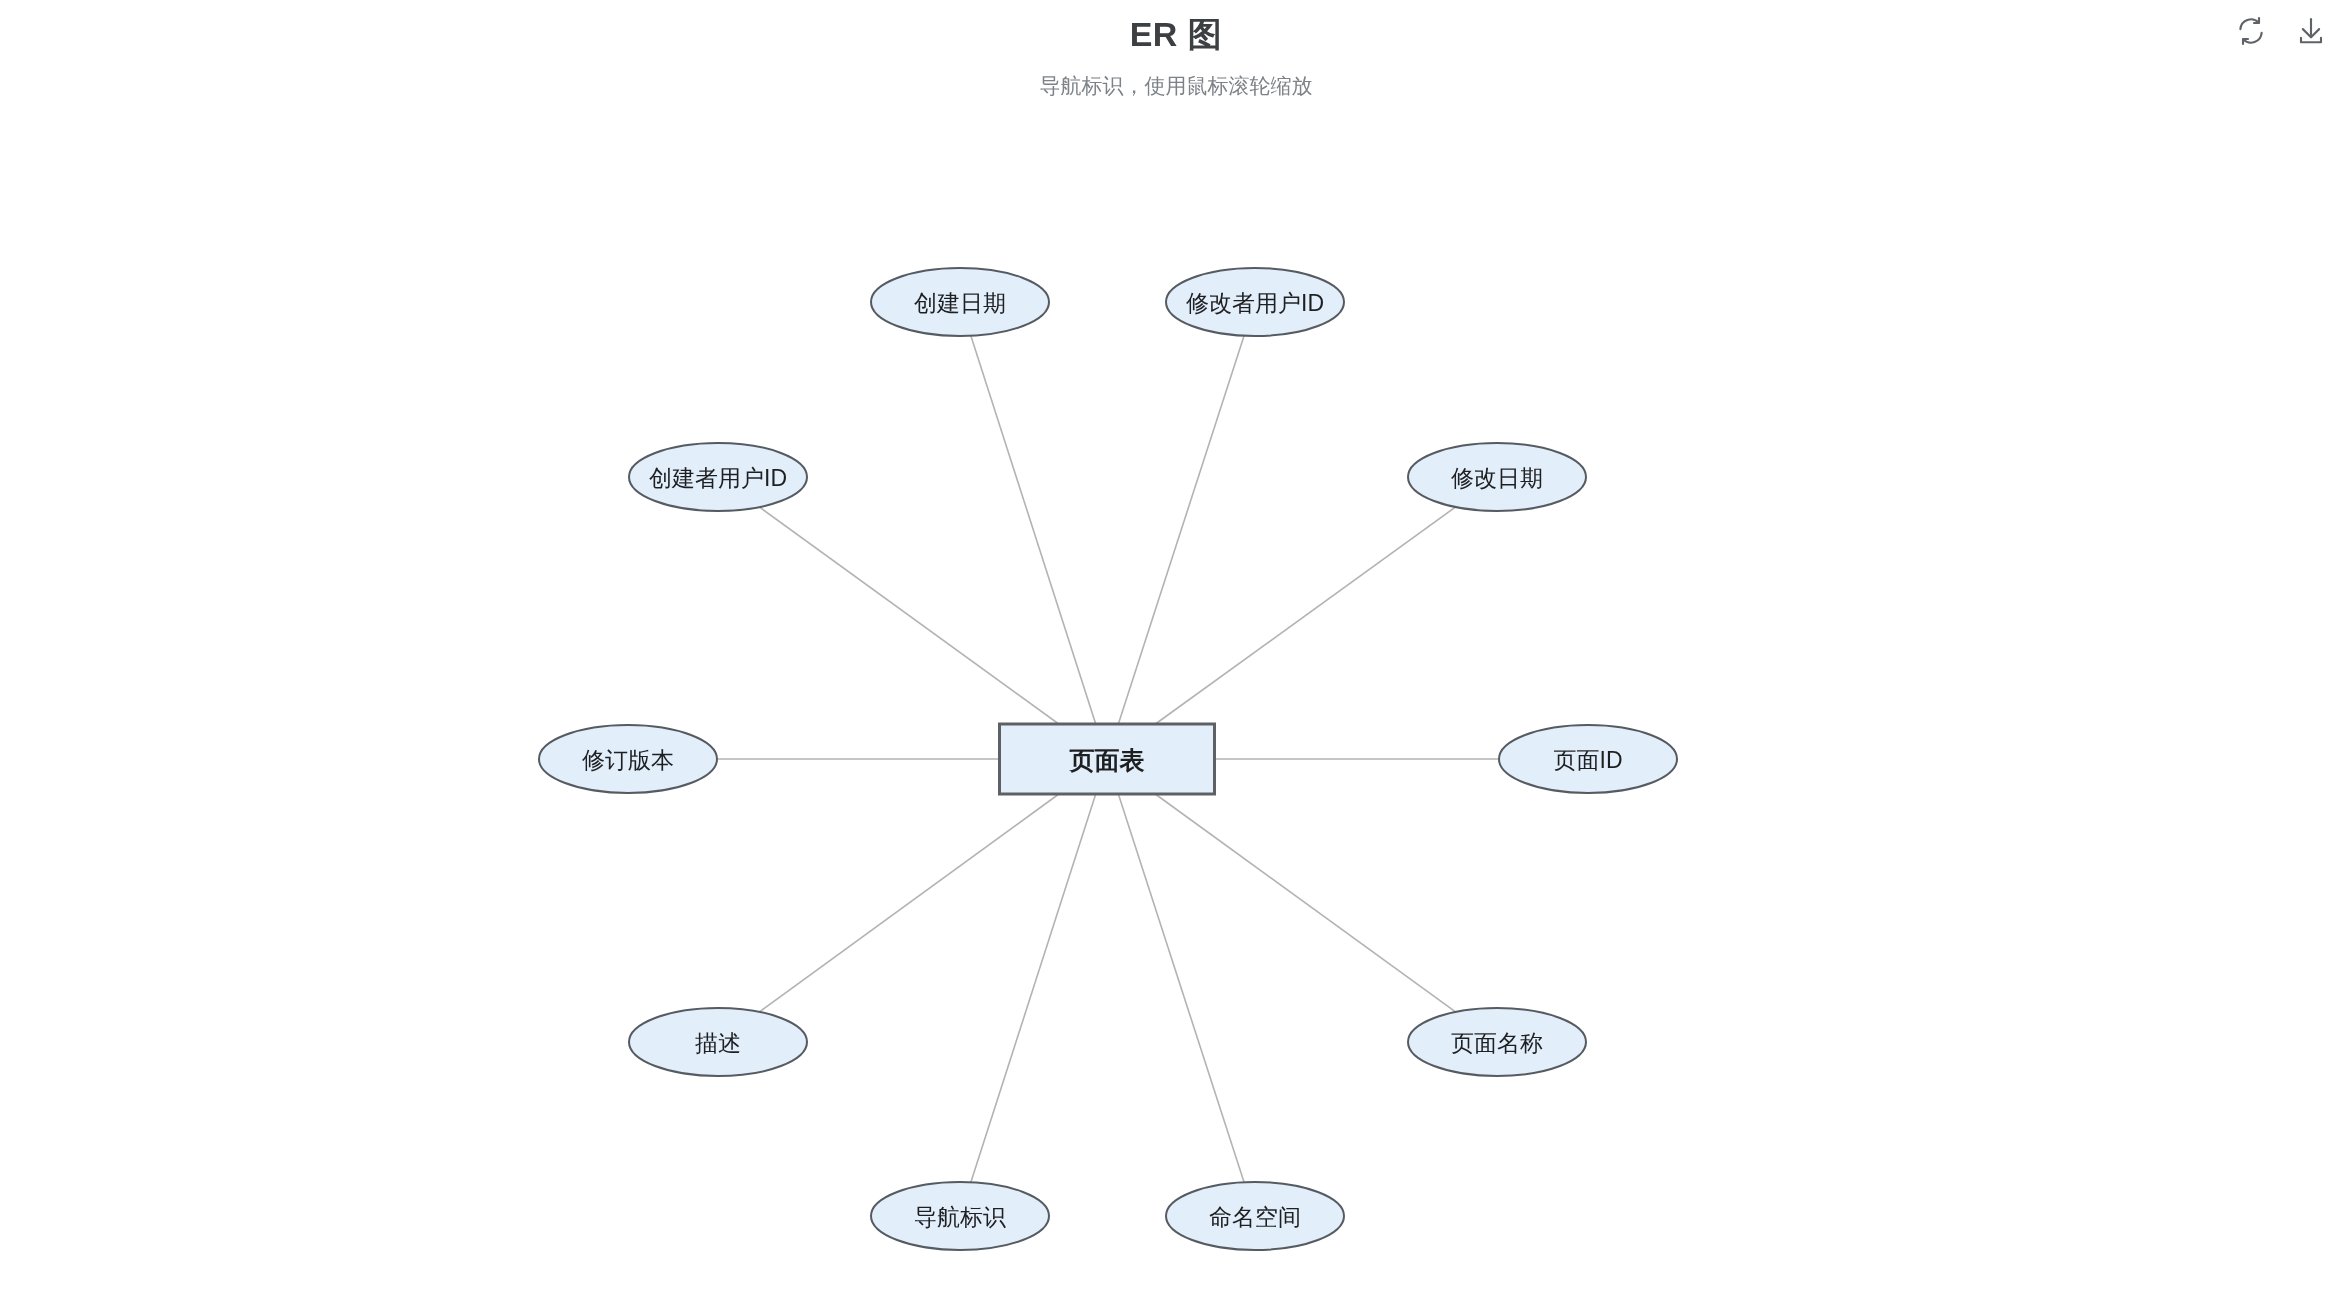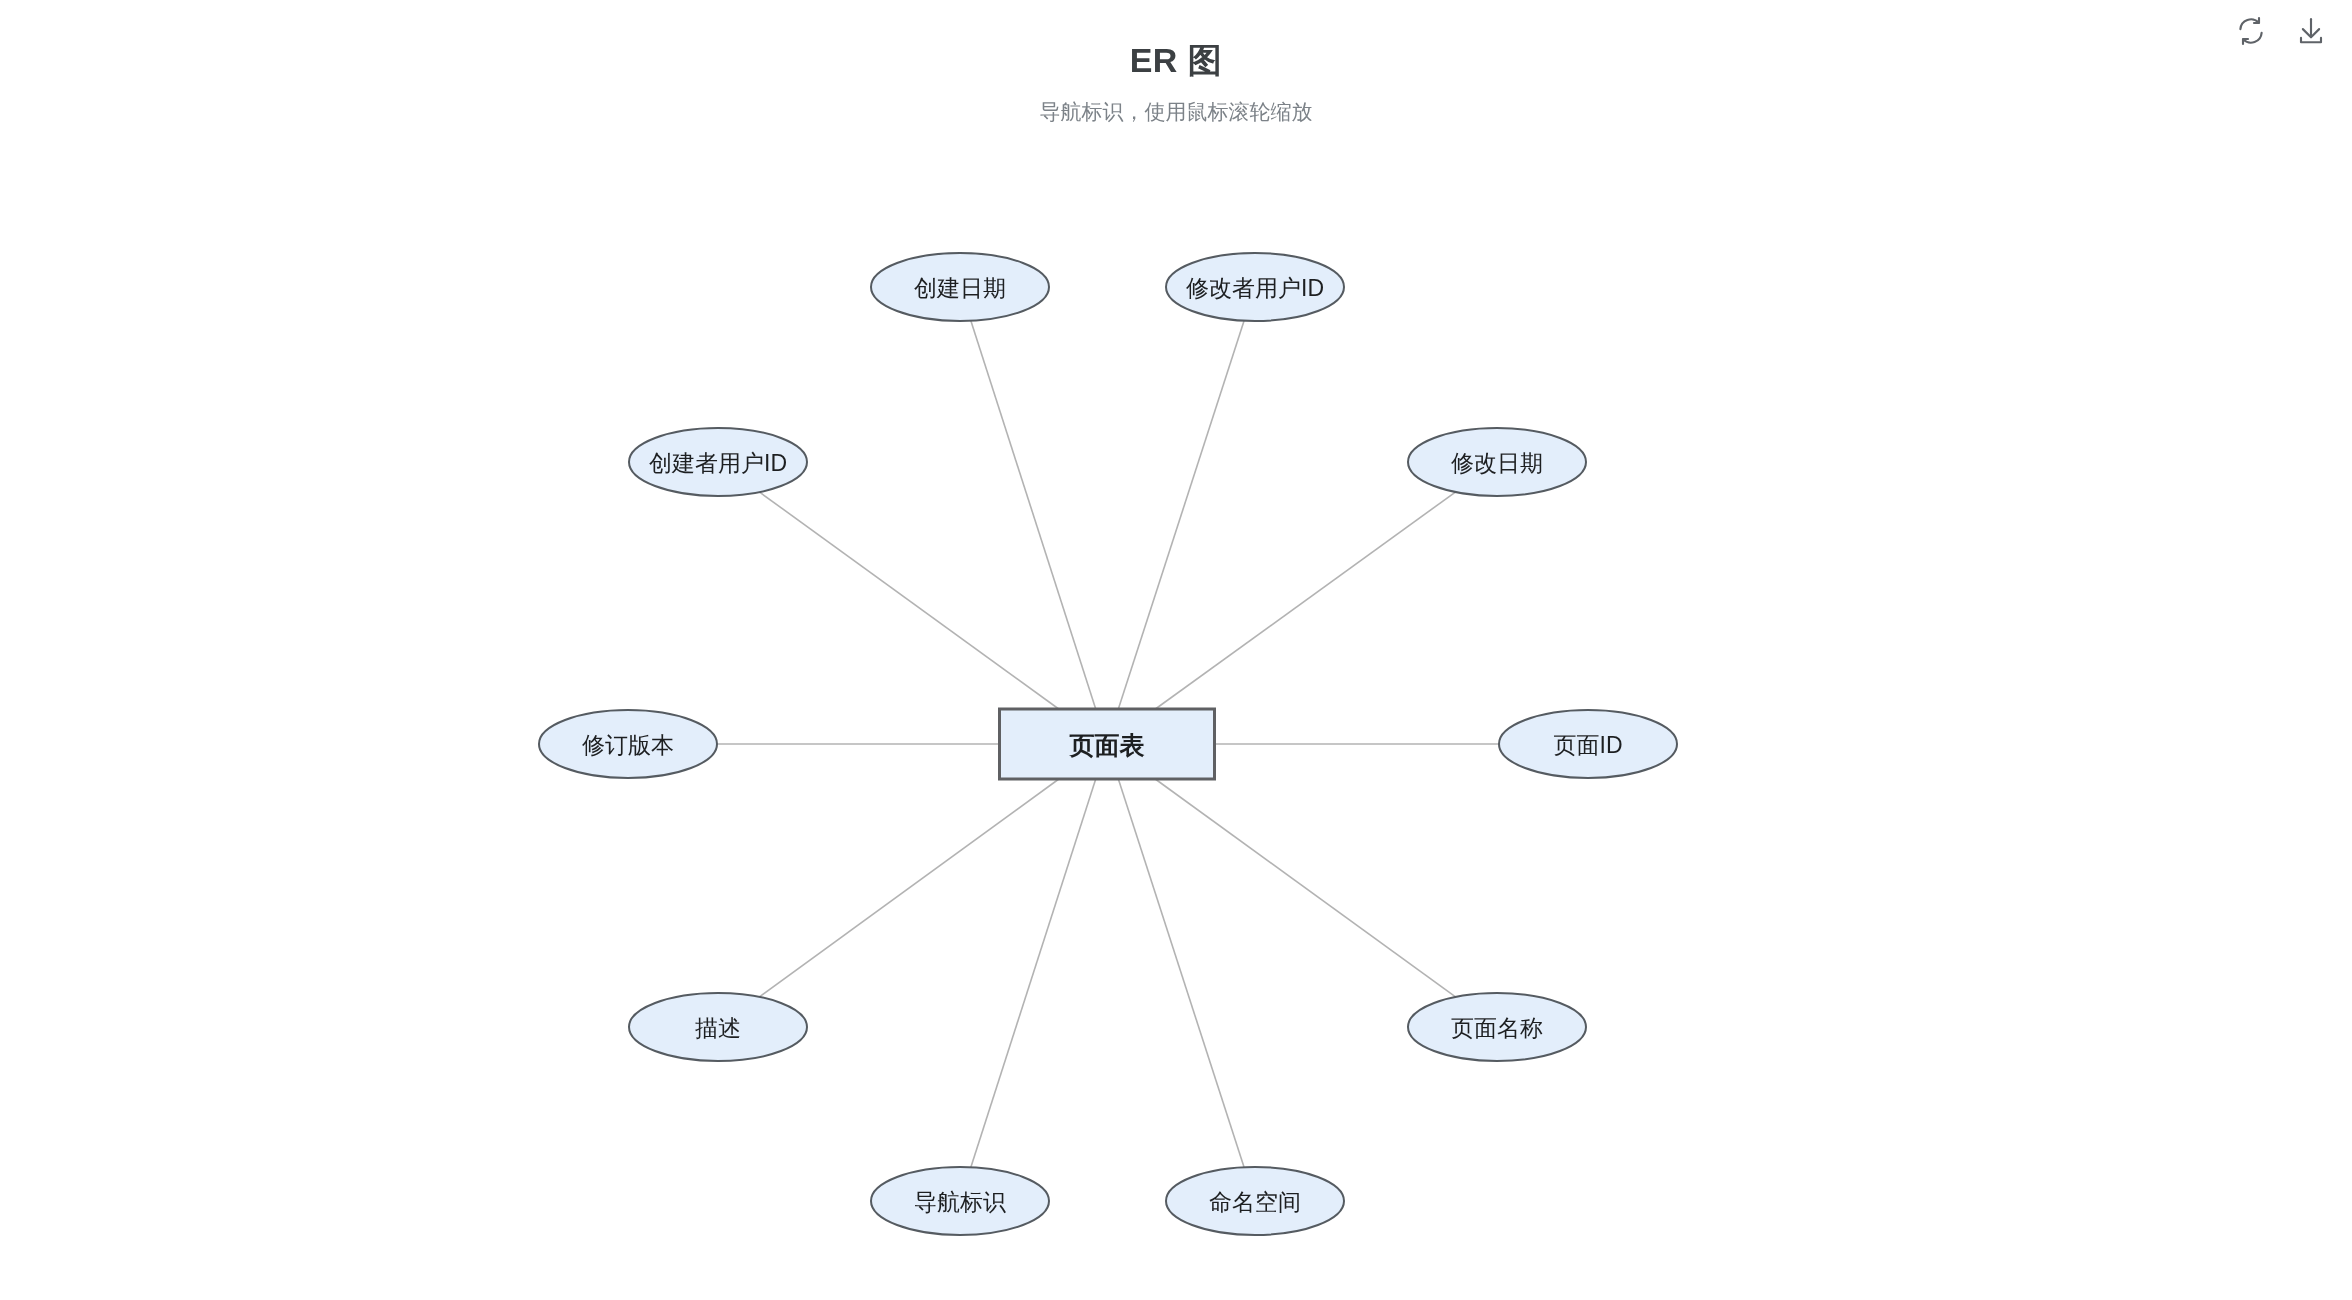--- a/index.html
+++ b/index.html
@@ -38,21 +38,21 @@
     padding: 0;
   }
   .tool-btn svg { display: block; }
 
   
   #header {
     position: absolute;
     top: 0;
     left: 0;
     width: 2352px;
-    padding-top: 40px;
+    padding-top: 14px;
     text-align: center;
     pointer-events: none;
   }
   #page-title {
     margin: 0;
     font-size: 34px;
     font-weight: bold;
     color: #3c4043;
     letter-spacing: 0.5px;
     line-height: 1.2;
@@ -62,21 +62,21 @@
     padding-top: 18px;
     font-size: 21px;
     color: #7c8288;
     font-weight: normal;
     line-height: 1.2;
   }
 
   
   #diagram-canvas {
     position: absolute;
-    top: 0;
+    top: 15px;
     left: 0;
     width: 2352px;
     height: 916px;
     cursor: grab;
   }
   #diagram-svg {
     position: absolute;
     top: 0;
     left: 0;
     width: 2352px;

